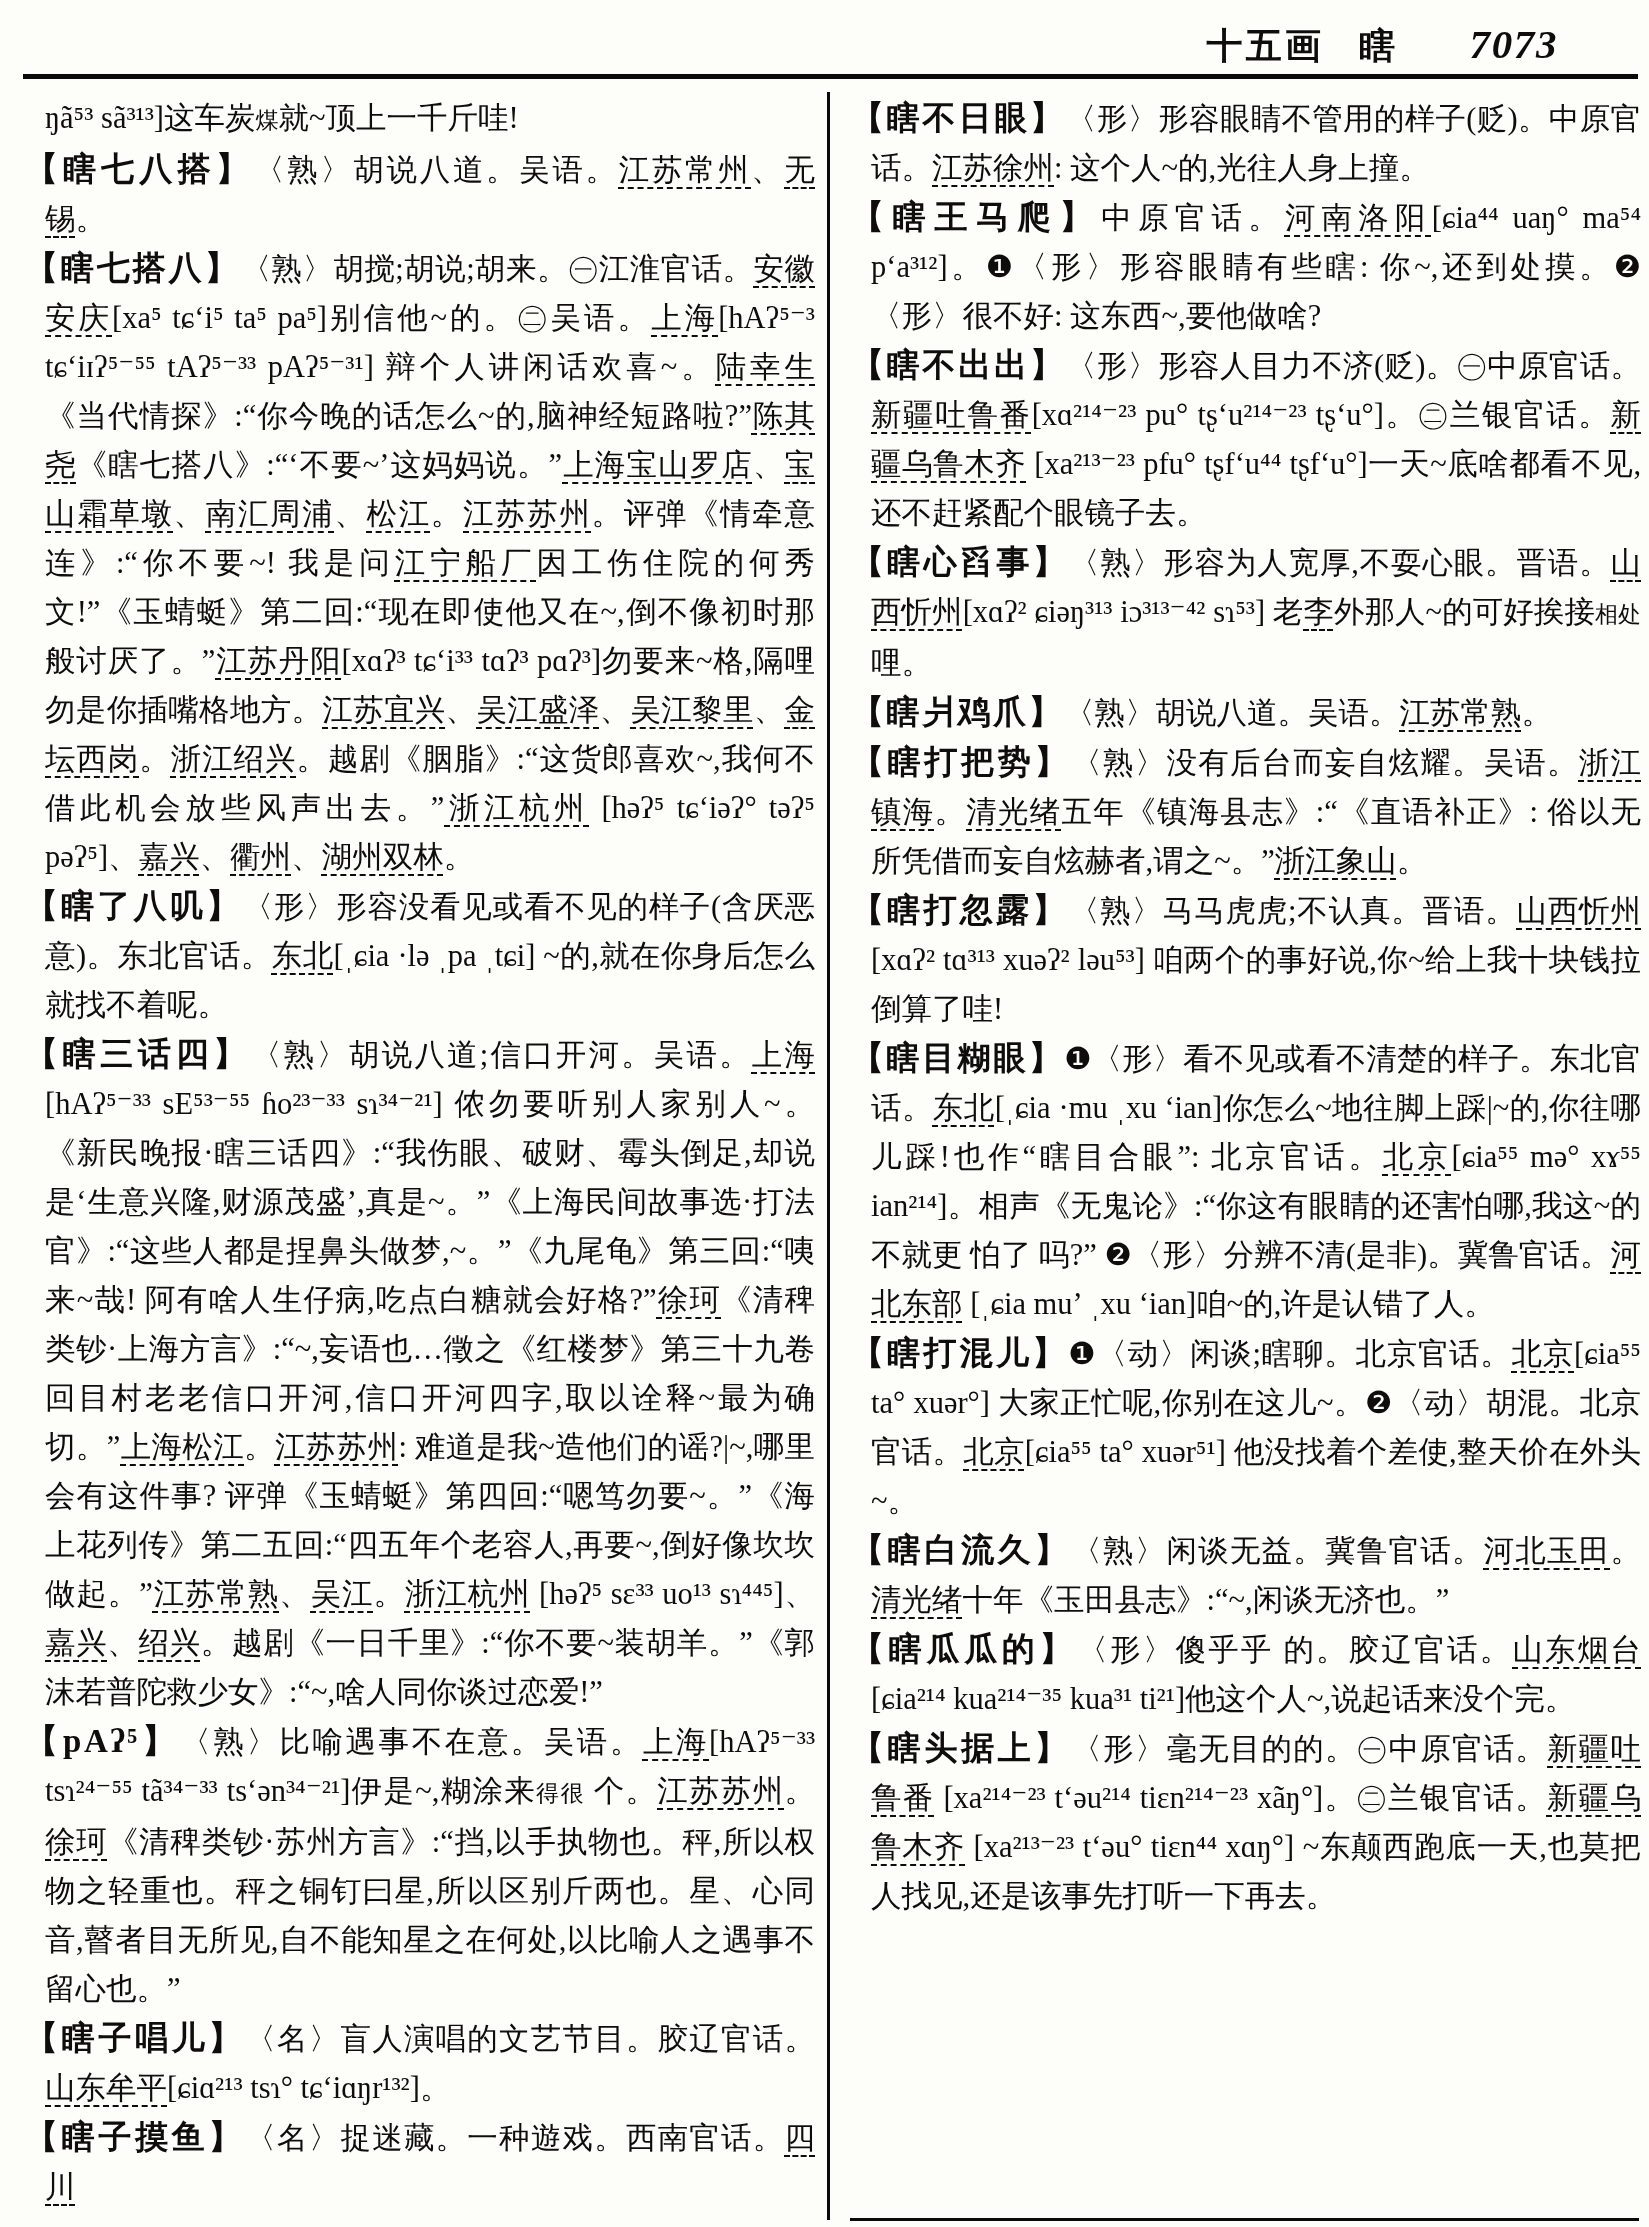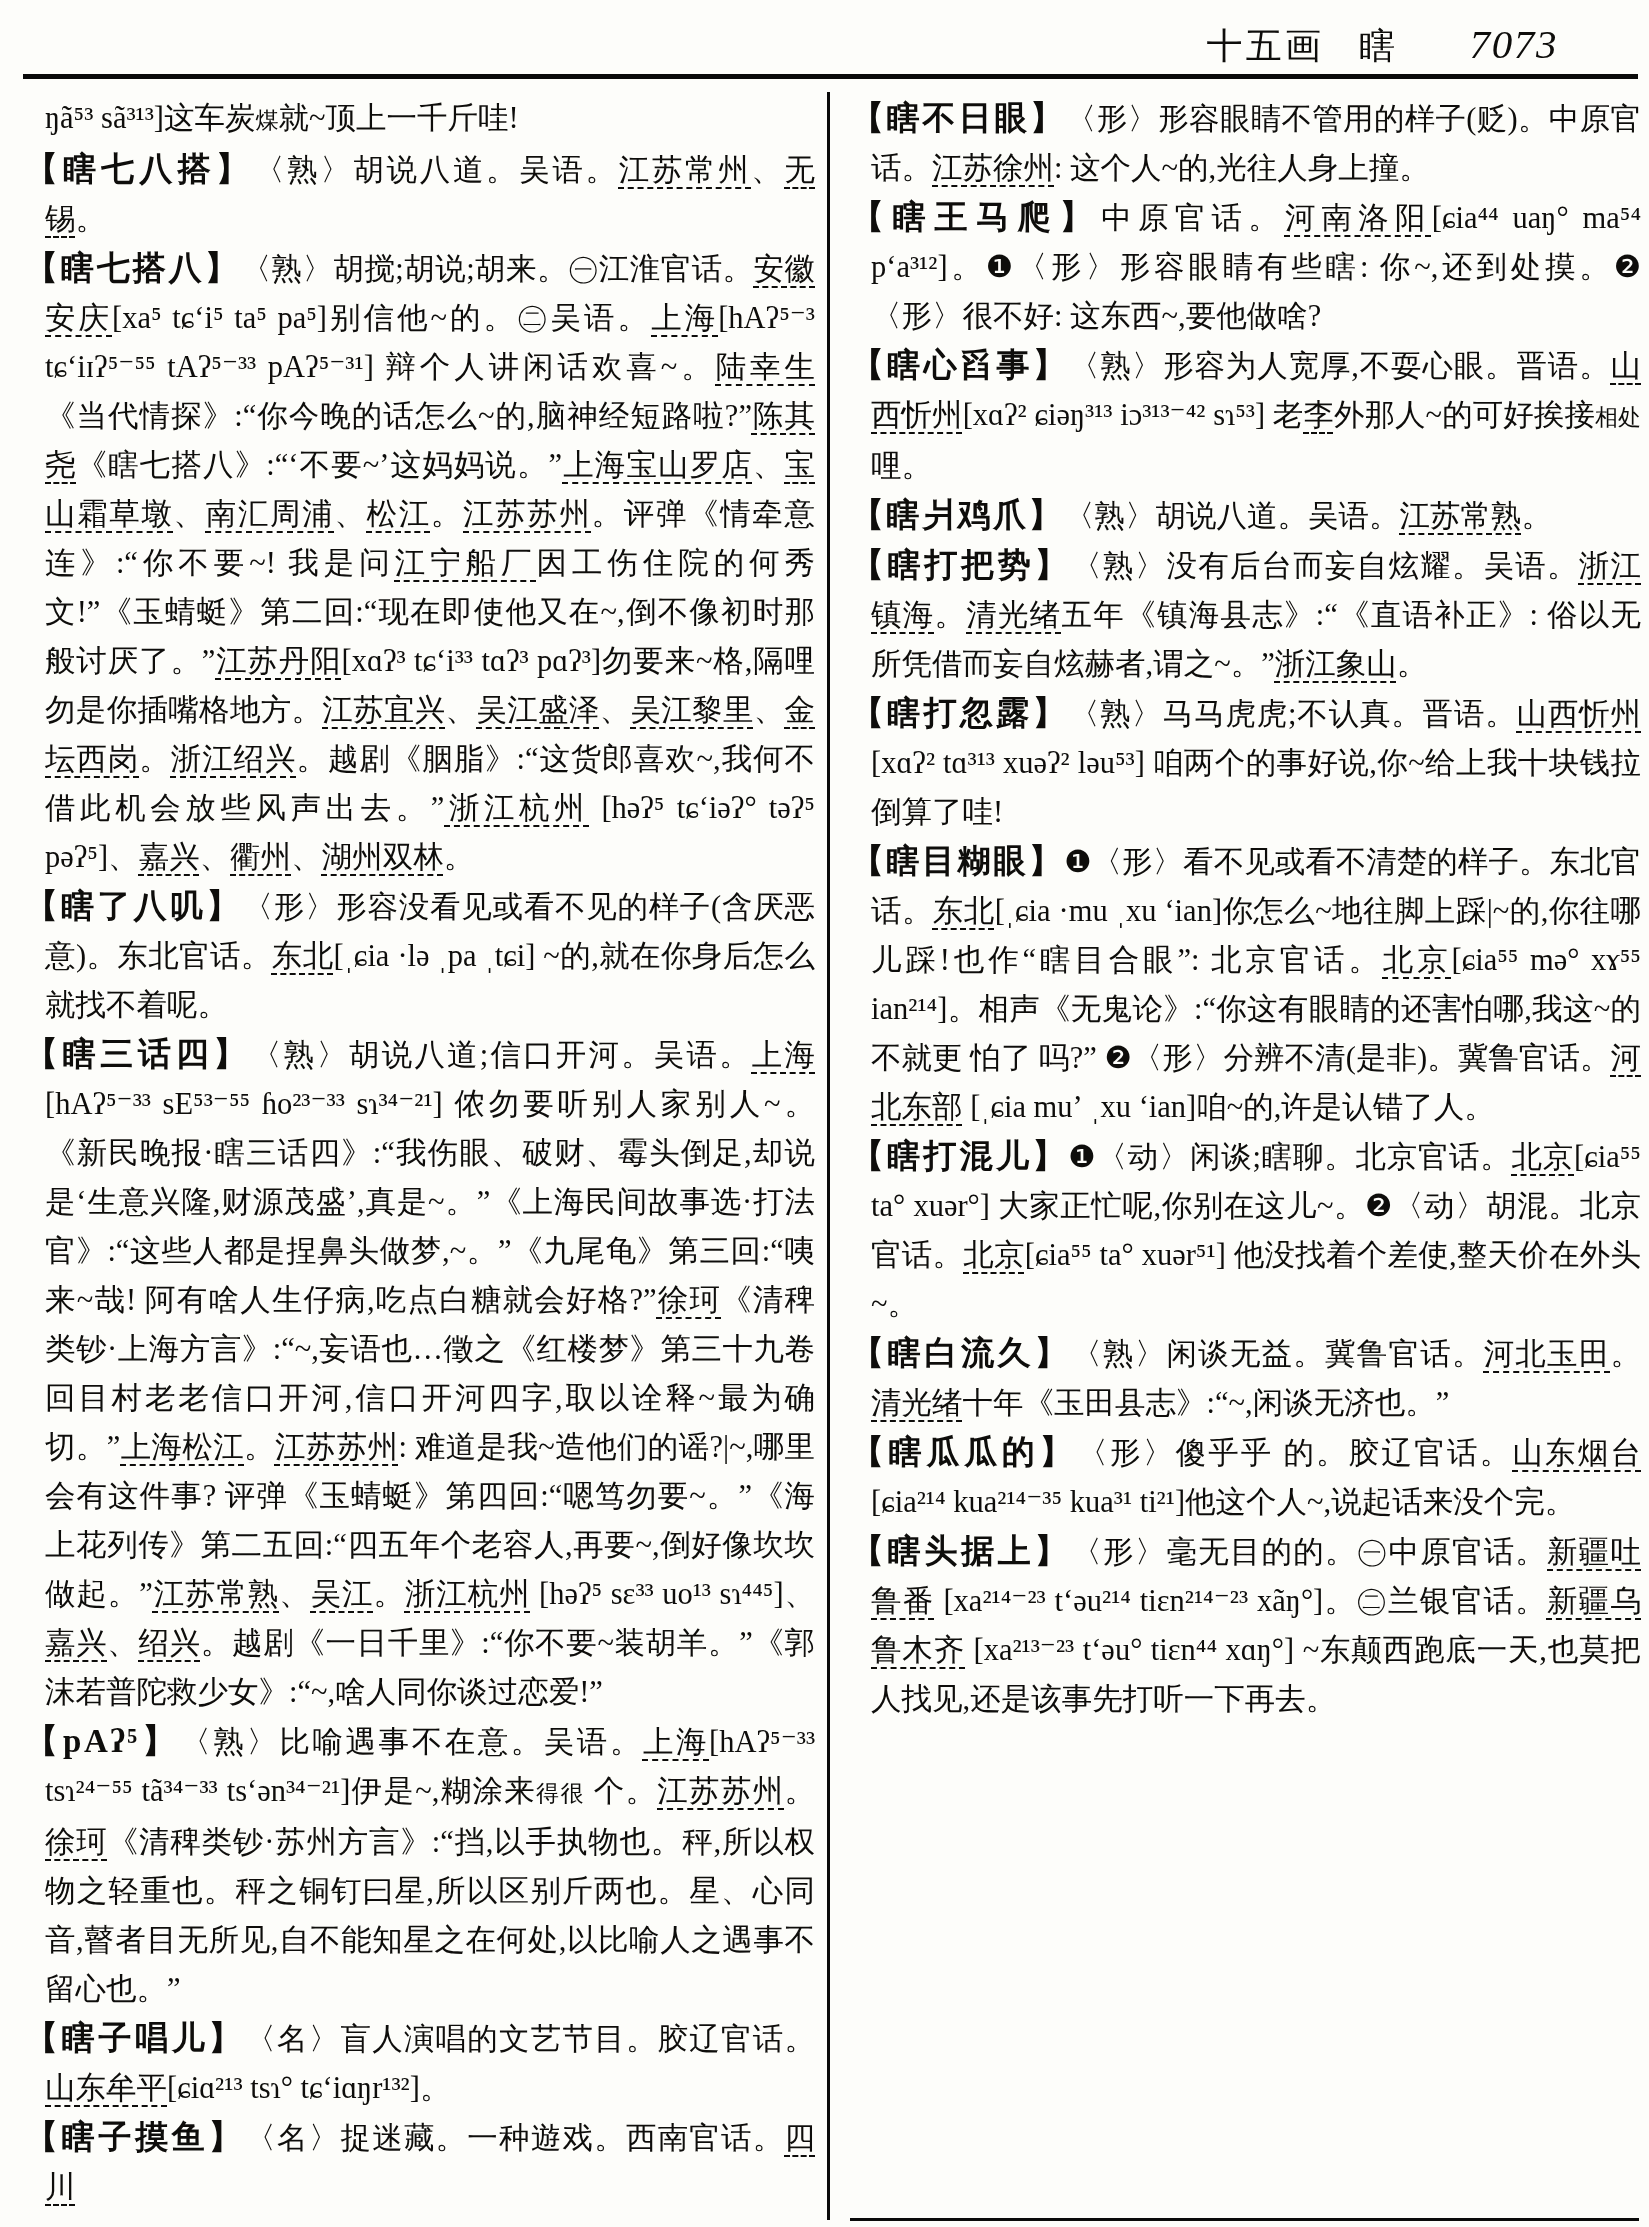--- a/index.html
+++ b/index.html
@@ -4,21 +4,21 @@
 <style>
   html,body { margin:0; padding:0; }
   body {
     width:1650px; height:2227px; position:relative;
     background:#fdfdfa; color:#0e0d0b;
     font-family:"Liberation Serif","DejaVu Serif",serif;
     overflow:hidden;
   }
   .header {
     position:absolute; top:20px; right:92px;
-    font-size:36px; font-weight:normal; letter-spacing:3.3px;
+    font-size:36px; font-weight:bold; letter-spacing:3.3px;
     white-space:nowrap;
   }
   .header .rad { margin-left:35px; }
   .header .pageno {
     margin-left:71px; font-style:italic; font-size:41px; letter-spacing:1.6px;
   }
   .hrule {
     position:absolute; left:23px; top:74px; width:1615px; height:5px;
     background:#0a0a0a;
   }
@@ -68,20 +68,21 @@
     <div class="entry"><span class="head">【瞎七搭八】</span><span>〈熟〉胡搅;胡说;胡来。㊀江淮官话。</span><span class="u">安徽安庆</span><span>[xa⁵ tɕʻi⁵ ta⁵ pa⁵]别信他~的。㊁吴语。</span><span class="u">上海</span><span>[hAʔ⁵⁻³ tɕʻiɪʔ⁵⁻⁵⁵ tAʔ⁵⁻³³ pAʔ⁵⁻³¹] 辩个人讲闲话欢喜~。</span><span class="u">陆幸生</span><span>《当代情探》:“你今晚的话怎么~的,脑神经短路啦?”</span><span class="u">陈其尧</span><span>《瞎七搭八》:“‘不要~’这妈妈说。”</span><span class="u">上海宝山罗店</span><span>、</span><span class="u">宝山霜草墩</span><span>、</span><span class="u">南汇周浦</span><span>、</span><span class="u">松江</span><span>。</span><span class="u">江苏苏州</span><span>。评弹《情牵意连》:“你不要~! 我是问</span><span class="u">江宁船厂</span><span>因工伤住院的何秀文!”《玉蜻蜓》第二回:“现在即使他又在~,倒不像初时那般讨厌了。”</span><span class="u">江苏丹阳</span><span>[xɑʔ³ tɕʻi³³ tɑʔ³ pɑʔ³]勿要来~格,隔哩勿是你插嘴格地方。</span><span class="u">江苏宜兴</span><span>、</span><span class="u">吴江盛泽</span><span>、</span><span class="u">吴江黎里</span><span>、</span><span class="u">金坛西岗</span><span>。</span><span class="u">浙江绍兴</span><span>。越剧《胭脂》:“这货郎喜欢~,我何不借此机会放些风声出去。”</span><span class="u">浙江杭州</span><span> [həʔ⁵ tɕʻiəʔ° təʔ⁵ pəʔ⁵]、</span><span class="u">嘉兴</span><span>、</span><span class="u">衢州</span><span>、</span><span class="u">湖州双林</span><span>。</span></div>
     <div class="entry"><span class="head">【瞎了八叽】</span><span>〈形〉形容没看见或看不见的样子(含厌恶意)。东北官话。</span><span class="u">东北</span><span>[ˌɕia ·lə ˌpa ˌtɕi] ~的,就在你身后怎么就找不着呢。</span></div>
     <div class="entry"><span class="head">【瞎三话四】</span><span>〈熟〉胡说八道;信口开河。吴语。</span><span class="u">上海</span><span>[hAʔ⁵⁻³³ sE⁵³⁻⁵⁵ ɦo²³⁻³³ sɿ³⁴⁻²¹] 侬勿要听别人家别人~。《新民晚报·瞎三话四》:“我伤眼、破财、霉头倒足,却说是‘生意兴隆,财源茂盛’,真是~。”《上海民间故事选·打法官》:“这些人都是捏鼻头做梦,~。”《九尾龟》第三回:“咦来~哉! 阿有啥人生仔病,吃点白糖就会好格?”</span><span class="u">徐珂</span><span>《清稗类钞·上海方言》:“~,妄语也…徵之《红楼梦》第三十九卷回目村老老信口开河,信口开河四字,取以诠释~最为确切。”</span><span class="u">上海松江</span><span>。</span><span class="u">江苏苏州</span><span>: 难道是我~造他们的谣?|~,哪里会有这件事? 评弹《玉蜻蜓》第四回:“嗯笃勿要~。”《海上花列传》第二五回:“四五年个老容人,再要~,倒好像坎坎做起。”</span><span class="u">江苏常熟</span><span>、</span><span class="u">吴江</span><span>。</span><span class="u">浙江杭州</span><span> [həʔ⁵ sɛ³³ uo¹³ sɿ⁴⁴⁵]、</span><span class="u">嘉兴</span><span>、</span><span class="u">绍兴</span><span>。越剧《一日千里》:“你不要~装胡羊。”《郭沫若普陀救少女》:“~,啥人同你谈过恋爱!”</span></div>
     <div class="entry"><span class="head">【pAʔ⁵】</span><span>〈熟〉比喻遇事不在意。吴语。</span><span class="u">上海</span><span>[hAʔ⁵⁻³³ tsɿ²⁴⁻⁵⁵ tã³⁴⁻³³ tsʻən³⁴⁻²¹]伊是~,糊涂来</span><span class="s">得很</span><span> 个。</span><span class="u">江苏苏州</span><span>。</span><span class="u">徐珂</span><span>《清稗类钞·苏州方言》:“挡,以手执物也。秤,所以权物之轻重也。秤之铜钉曰星,所以区别斤两也。星、心同音,瞽者目无所见,自不能知星之在何处,以比喻人之遇事不留心也。”</span></div>
     <div class="entry"><span class="head">【瞎子唱儿】</span><span>〈名〉盲人演唱的文艺节目。胶辽官话。</span><span class="u">山东牟平</span><span>[ɕiɑ²¹³ tsɿ° tɕʻiɑŋr¹³²]。</span></div>
     <div class="entry"><span class="head">【瞎子摸鱼】</span><span>〈名〉捉迷藏。一种遊戏。西南官话。</span><span class="u">四川</span></div>
   </div>
 <div class="col col-right">
     <div class="entry"><span class="head">【瞎不日眼】</span><span>〈形〉形容眼睛不管用的样子(贬)。中原官话。</span><span class="u">江苏徐州</span><span>: 这个人~的,光往人身上撞。</span></div>
     <div class="entry"><span class="head">【瞎王马爬】</span><span>中原官话。</span><span class="u">河南洛阳</span><span>[ɕia⁴⁴ uaŋ° ma⁵⁴ pʻa³¹²]。❶〈形〉形容眼睛有些瞎: 你~,还到处摸。❷〈形〉很不好: 这东西~,要他做啥?</span></div>
+    <div class="entry"><span class="head">【瞎不出出】</span><span>〈形〉形容人目力不济(贬)。㊀中原官话。</span><span class="u">新疆吐鲁番</span><span>[xɑ²¹⁴⁻²³ pu° tʂʻu²¹⁴⁻²³ tʂʻu°]。㊁兰银官话。</span><span class="u">新疆乌鲁木齐</span><span> [xa²¹³⁻²³ pfu° tʂfʻu⁴⁴ tʂfʻu°]一天~底啥都看不见,还不赶紧配个眼镜子去。</span></div>
     <div class="entry"><span class="head">【瞎心舀事】</span><span>〈熟〉形容为人宽厚,不耍心眼。晋语。</span><span class="u">山西忻州</span><span>[xɑʔ² ɕiəŋ³¹³ iɔ³¹³⁻⁴² sɿ⁵³] 老</span><span class="u">李</span><span>外那人~的可好挨接</span><span class="s">相处</span><span>哩。</span></div>
     <div class="entry"><span class="head">【瞎爿鸡爪】</span><span>〈熟〉胡说八道。吴语。</span><span class="u">江苏常熟</span><span>。</span></div>
     <div class="entry"><span class="head">【瞎打把势】</span><span>〈熟〉没有后台而妄自炫耀。吴语。</span><span class="u">浙江镇海</span><span>。</span><span class="u">清光绪</span><span>五年《镇海县志》:“《直语补正》: 俗以无所凭借而妄自炫赫者,谓之~。”</span><span class="u">浙江象山</span><span>。</span></div>
     <div class="entry"><span class="head">【瞎打忽露】</span><span>〈熟〉马马虎虎;不认真。晋语。</span><span class="u">山西忻州</span><span>[xɑʔ² tɑ³¹³ xuəʔ² ləu⁵³] 咱两个的事好说,你~给上我十块钱拉倒算了哇!</span></div>
     <div class="entry"><span class="head">【瞎目糊眼】</span><span>❶〈形〉看不见或看不清楚的样子。东北官话。</span><span class="u">东北</span><span>[ˌɕia ·mu ˌxu ʻian]你怎么~地往脚上踩|~的,你往哪儿踩!也作“瞎目合眼”: 北京官话。</span><span class="u">北京</span><span>[ɕia⁵⁵ mə° xɤ⁵⁵ ian²¹⁴]。相声《无鬼论》:“你这有眼睛的还害怕哪,我这~的不就更 怕了 吗?” ❷〈形〉分辨不清(是非)。冀鲁官话。</span><span class="u">河北东部</span><span> [ˌɕia muʼ ˌxu ʻian]咱~的,许是认错了人。</span></div>
     <div class="entry"><span class="head">【瞎打混儿】</span><span>❶〈动〉闲谈;瞎聊。北京官话。</span><span class="u">北京</span><span>[ɕia⁵⁵ ta° xuər°] 大家正忙呢,你别在这儿~。❷〈动〉胡混。北京官话。</span><span class="u">北京</span><span>[ɕia⁵⁵ ta° xuər⁵¹] 他没找着个差使,整天价在外头~。</span></div>
     <div class="entry"><span class="head">【瞎白流久】</span><span>〈熟〉闲谈无益。冀鲁官话。</span><span class="u">河北玉田</span><span>。</span><span class="u">清光绪</span><span>十年《玉田县志》:“~,闲谈无济也。”</span></div>
     <div class="entry gap"><span class="head">【瞎瓜瓜的】</span><span>〈形〉傻乎乎 的。胶辽官话。</span><span class="u">山东烟台</span><span> [ɕia²¹⁴ kua²¹⁴⁻³⁵ kua³¹ ti²¹]他这个人~,说起话来没个完。</span></div>
     <div class="entry gap"><span class="head">【瞎头据上】</span><span>〈形〉毫无目的的。㊀中原官话。</span><span class="u">新疆吐鲁番</span><span> [xa²¹⁴⁻²³ tʻəu²¹⁴ tiɛn²¹⁴⁻²³ xãŋ°]。㊁兰银官话。</span><span class="u">新疆乌鲁木齐</span><span> [xa²¹³⁻²³ tʻəu° tiɛn⁴⁴ xɑŋ°] ~东颠西跑底一天,也莫把人找见,还是该事先打听一下再去。</span></div>
   </div>

